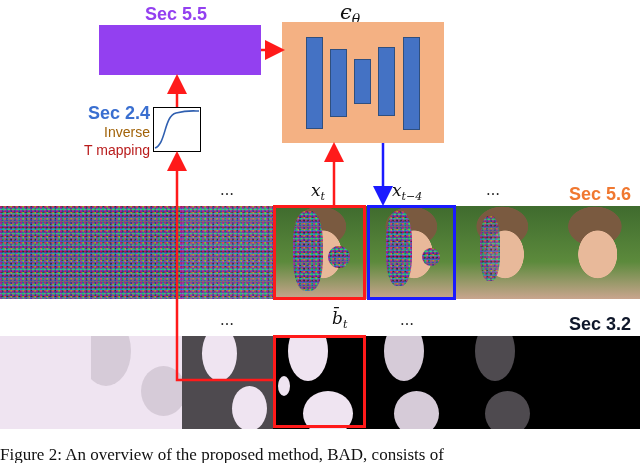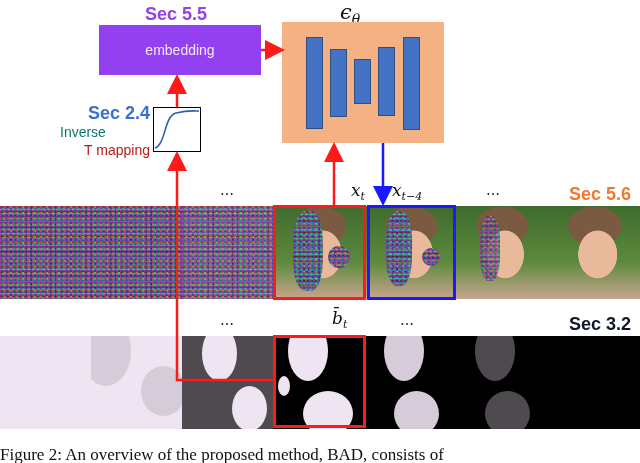--- a/index.html
+++ b/index.html
@@ -31,26 +31,25 @@
   .frame-blue { border:3px solid #1a1aff; box-sizing:border-box; }
   .caption { left:0; top:445px; font-family:"Liberation Serif", serif; font-size:17px; color:#111; white-space:nowrap; }
   svg { position:absolute; left:0; top:0; }
 </style>
 </head>
 <body>
 
 <div class="abs sec" style="left:145px; top:5px; color:#9340f0;">Sec 5.5</div>
 <div class="abs purple-box">
   <div>
-    <div>embedding</div>
   </div>
 </div>
 
 <div class="abs sec" style="left:74px; top:104px; color:#3a6fd0; width:76px; text-align:right;">Sec 2.4</div>
-<div class="abs" style="left:60px; top:124px; width:90px; color:#0f766e; font-size:14px;">Inverse</div>
+<div class="abs" style="left:60px; top:124px; width:90px; text-align:right; color:#a16207; font-size:14px;">Inverse</div>
 <div class="abs" style="left:60px; top:142px; width:90px; text-align:right; color:#b91c1c; font-size:14px;">T mapping</div>
 <div class="abs tmap-box">
   <svg width="45" height="42" viewBox="0 0 45 42">
     <path d="M1 40 C 12 36, 10 8, 22 5 S 40 3, 45 3" fill="none" stroke="#2f5fb0" stroke-width="1.6"></path>
   </svg>
 </div>
 
 <div class="abs math" style="left:340px; top:0px; font-size:21px;">
   <span>ϵ</span><sub style="font-size:14px;">θ</sub>
 </div>
@@ -58,21 +57,21 @@
   <div class="bar" style="left:24px; top:15px; width:17px; height:92px;"></div>
   <div class="bar" style="left:48px; top:27px; width:17px; height:68px;"></div>
   <div class="bar" style="left:72px; top:37px; width:17px; height:45px;"></div>
   <div class="bar" style="left:96px; top:25px; width:17px; height:69px;"></div>
   <div class="bar" style="left:121px; top:15px; width:17px; height:93px;"></div>
 </div>
 
 <div class="abs sec" style="left:569px; top:185px; color:#f07830;">Sec 5.6</div>
 
 <div class="abs dots" style="left:220px; top:182px;">…</div>
-<div class="abs math" style="left:311px; top:180px;margin-left:40px;">
+<div class="abs math" style="left:311px; top:180px;">
   <span>x</span><sub style="font-size:11px;">t</sub>
 </div>
 <div class="abs math" style="left:392px; top:180px;">
   <span>x</span><sub style="font-size:11px;">t−4</sub>
 </div>
 <div class="abs dots" style="left:486px; top:182px;">…</div>
 
 <div class="tile noise" style="left:0; top:206px; width:182px;"></div>
 <div class="tile noise" style="left:182px; top:206px; opacity:.95;"></div>
 <div class="tile face" style="left:273px; top:206px;">

